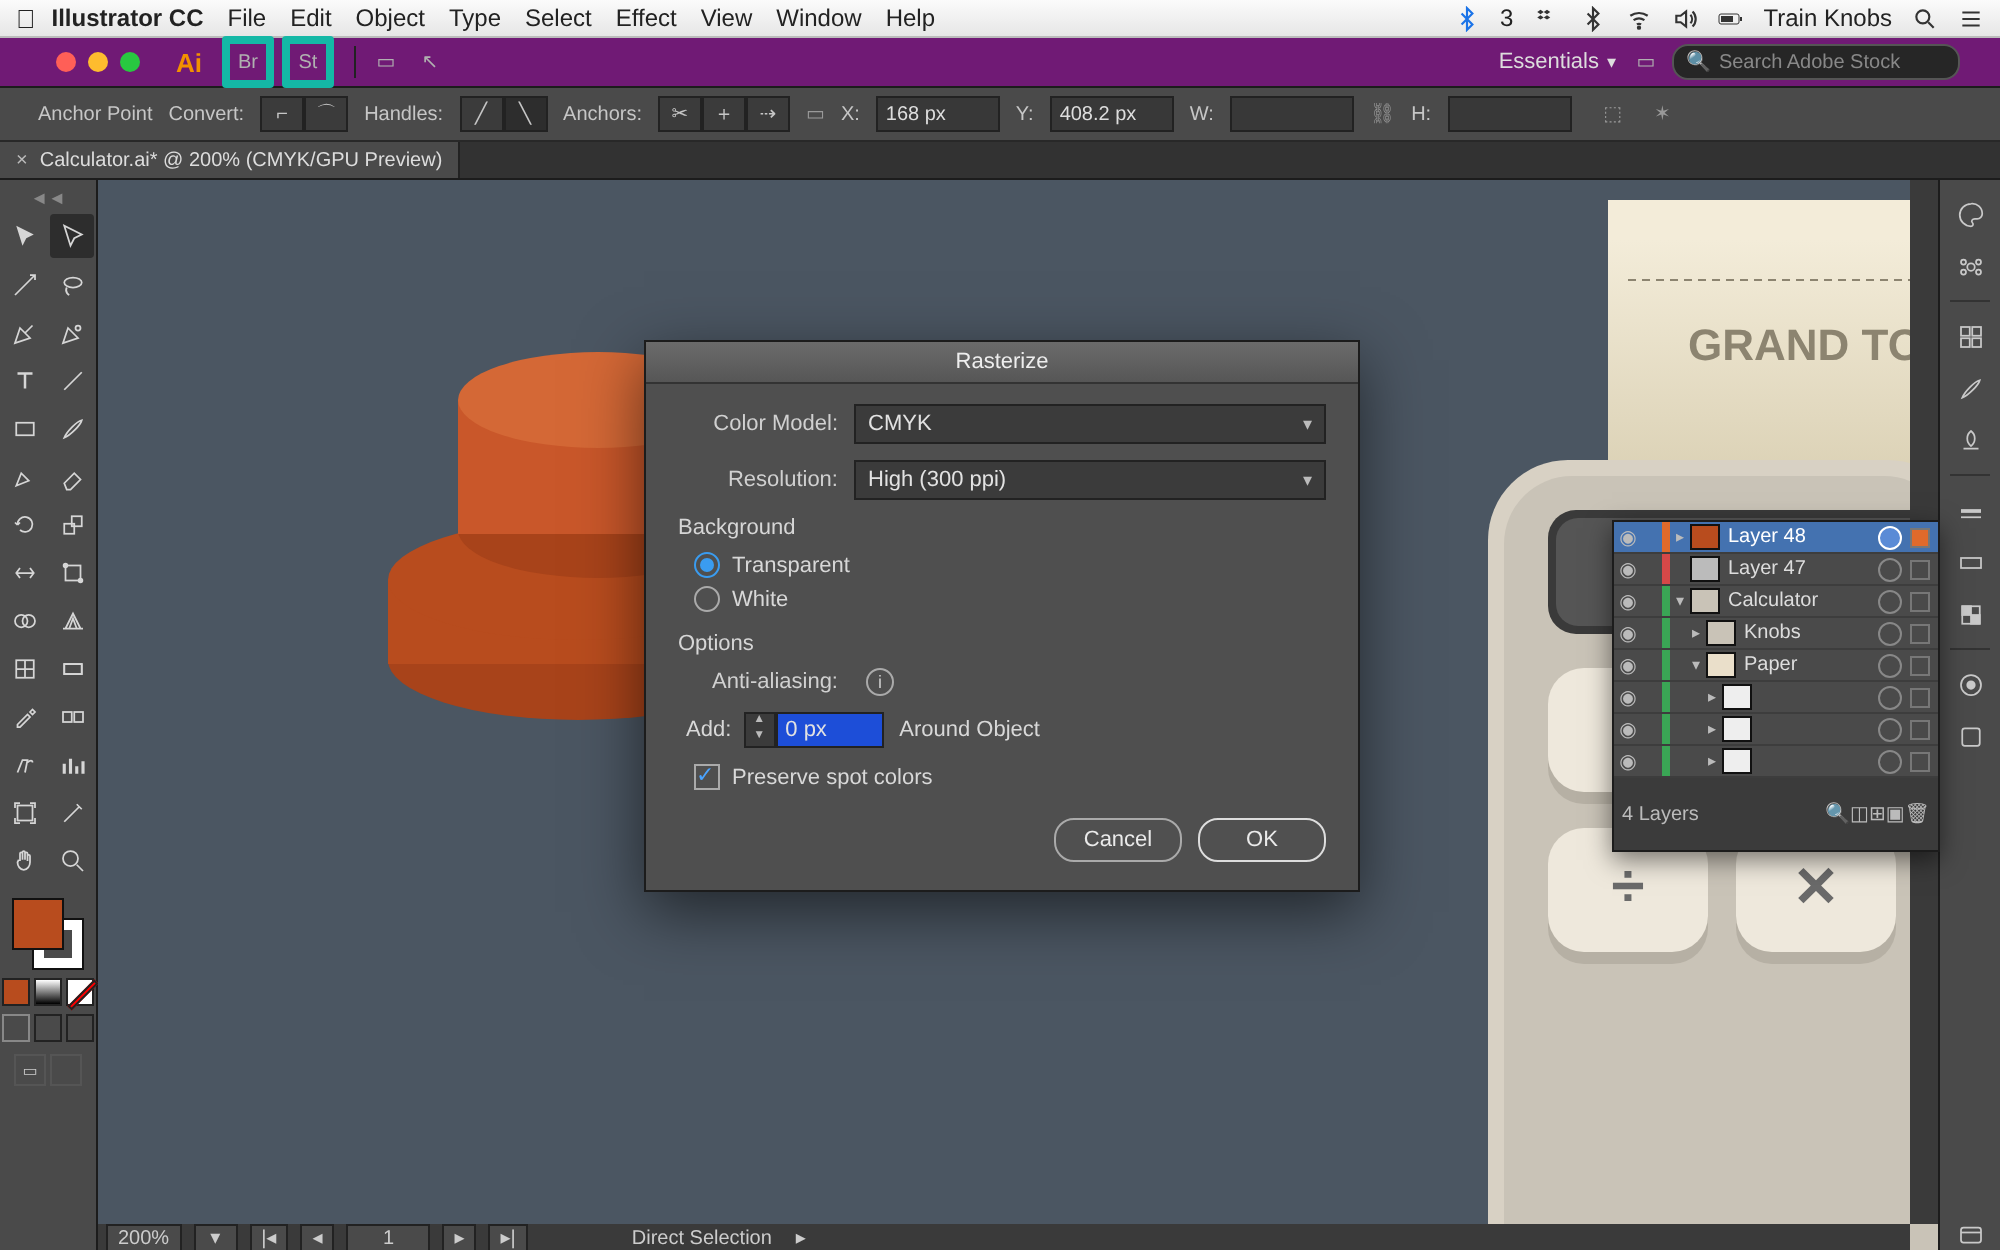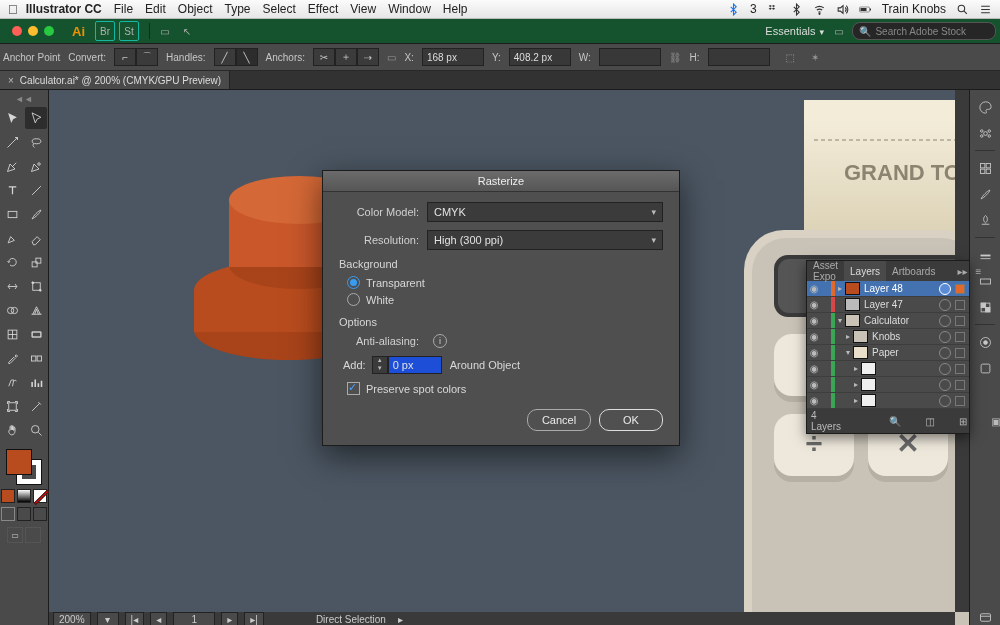--- a/index.html
+++ b/index.html
@@ -4,34 +4,34 @@
 <style>
 html,body{margin:0;padding:0;width:1000px;height:625px;background:#323232;font-family:"Helvetica Neue",Helvetica,Arial,sans-serif;font-size:11px;color:#ccc;overflow:hidden;-webkit-font-smoothing:antialiased}
 
 .mac-menu{height:18px;background:linear-gradient(#fbfbfb,#e6e6e6);display:flex;align-items:center;padding:0 8px;color:#222;font-size:12px;border-bottom:1px solid #bbb}
 .mac-menu .apple{font-size:13px;margin-right:8px}
 .mac-menu .m{margin-right:12px}
 .mac-menu .spacer{flex:1}
 .mac-menu .r{margin-left:10px;display:inline-flex;align-items:center}
 .mac-menu svg{width:13px;height:13px}
 
-.app-top{height:24px;background:#14532d;border-bottom:1px solid #1c1c1c;display:flex;align-items:center;padding:0 4px}
+.app-top{height:24px;background:#701a75;border-bottom:1px solid #1c1c1c;display:flex;align-items:center;padding:0 20px}
 .traffic{display:flex;gap:6px;margin:0 8px}
 .traffic span{width:10px;height:10px;border-radius:50%;display:block}
 .tl-close{background:#ff5f57}
 .tl-min{background:#febc2e}
 .tl-max{background:#28c840}
 .ai-logo{color:#f29100;font-weight:700;font-size:13px;margin:0 10px}
-.top-icon{width:18px;height:18px;border:1px solid #14b8a6;border-radius:2px;display:flex;align-items:center;justify-content:center;margin-right:4px;color:#b0b0b0;font-size:10px}
+.top-icon{width:18px;height:18px;border:4px solid #14b8a6;border-radius:2px;display:flex;align-items:center;justify-content:center;margin-right:4px;color:#b0b0b0;font-size:10px}
 .app-top .spacer{flex:1}
 .ws-switch{color:#ddd;font-size:11px;margin-right:6px}
 .ws-switch:after{content:"▾";margin-left:4px;font-size:9px}
 .search-box{width:130px;height:16px;background:#262626;border:1px solid #555;border-radius:8px;display:flex;align-items:center;color:#888;font-size:10px;padding:0 6px}
 
-.ctrl-bar{height:26px;background:#4a4a4a;border-bottom:1px solid #282828;display:flex;align-items:center;color:#c6c6c6;font-size:10px;padding:0 3px;gap:8px}
+.ctrl-bar{height:26px;background:#4a4a4a;border-bottom:1px solid #282828;display:flex;align-items:center;color:#c6c6c6;font-size:10px;padding:0 19px;gap:8px}
 .ctrl-bar .field{background:#383838;border:1px solid #222;height:16px;display:inline-flex;align-items:center;padding:0 4px;color:#ddd}
 .ctrl-bar .lbl{color:#c6c6c6}
 .ctrl-bar .btns{display:flex;gap:0}
 .ctrl-bar .btns span{width:20px;height:16px;border:1px solid #222;background:#3b3b3b;display:flex;align-items:center;justify-content:center}
 
 .tabstrip{height:18px;background:#323232;border-bottom:1px solid #1c1c1c;display:flex;align-items:flex-end}
 .tab{height:18px;background:#4a4a4a;border-right:1px solid #222;padding:0 8px;color:#ddd;font-size:10px;display:flex;align-items:center}
 .tab .close-x{margin-right:6px;color:#bbb}
 
 .main{display:flex;height:536px}
@@ -70,21 +70,21 @@
 .lock{width:10px}
 .clrbar{width:4px;height:15px}
 .twist{width:10px;text-align:center;color:#bbb;font-size:8px}
 .indent1{width:8px}
 .indent2{width:16px}
 .thumb{width:13px;height:11px;background:#ddd;border:1px solid #111;margin-right:4px}
 .lname{flex:1;color:#ddd;overflow:hidden;white-space:nowrap}
 .lp-row.sel .lname{color:#fff}
 .targ{width:10px;height:10px;border:1px solid #888;border-radius:50%;margin:0 4px}
 .sq{width:8px;height:8px;border:1px solid #777;margin-right:4px}
-.lp-foot{display:flex;align-items:center;height:24px;padding:0 4px;color:#bbb;gap:24px;background:#3b3b3b}
+.lp-foot{display:flex;align-items:center;height:36px;padding:0 4px;color:#bbb;gap:0;background:#3b3b3b}
 .lp-foot .grow{flex:1}
 
 .dlg{position:absolute;left:322px;top:170px;width:356px;background:#4f4f4f;border:1px solid #1c1c1c;box-shadow:0 10px 30px rgba(0,0,0,.55);color:#d8d8d8;font-size:11px}
 .dlg-title{height:20px;background:linear-gradient(#6b6b6b,#565656);color:#eee;text-align:center;line-height:20px;font-size:11px;border-bottom:1px solid #333}
 .dlg-body{padding:10px 16px 14px 16px}
 .drow{display:flex;align-items:center;margin-bottom:8px}
 .drow .k{width:80px;text-align:right;margin-right:8px;color:#d0d0d0}
 .drow .sel{flex:1;height:18px;background:#3b3b3b;border:1px solid #222;display:flex;align-items:center;padding:0 6px;justify-content:space-between;color:#e2e2e2}
 .drow .sel:after{content:"▾";font-size:9px;color:#bbb}
 .section-h{color:#d6d6d6;margin:6px 0 6px 0}
@@ -536,28 +536,20 @@
     <div class="pi">
         <svg viewBox="0 0 24 24">
           <rect x="4" y="6" width="16" height="12" rx="2"></rect>
           <path d="M4 10h16"></path>
         </svg>
       </div>
   </div>
 </div>
 
 <div class="layers-panel">
-  <div class="lp-tabs">
-    <span>Asset Expo</span>
-    <span class="on">Layers</span>
-    <span>Artboards</span>
-    <span class="grow"></span>
-    <span style="padding:0 4px">▸▸</span>
-    <span style="padding:0 4px">≡</span>
-  </div>
   <div id="layer-rows">
       <div class="lp-row sel">
         <span class="eye">◉</span>
         <span class="lock"></span>
         <span class="clrbar" style="background:#e06a2b"></span>
         <span class="twist">▸</span>
         <span class="thumb" style="background:#b84c1e"></span>
         <span class="lname">Layer 48</span>
         <span class="targ" style="background:#5a8bd6;border-color:#fff"></span>
         <span class="sq" style="background:#e06a2b"></span>

